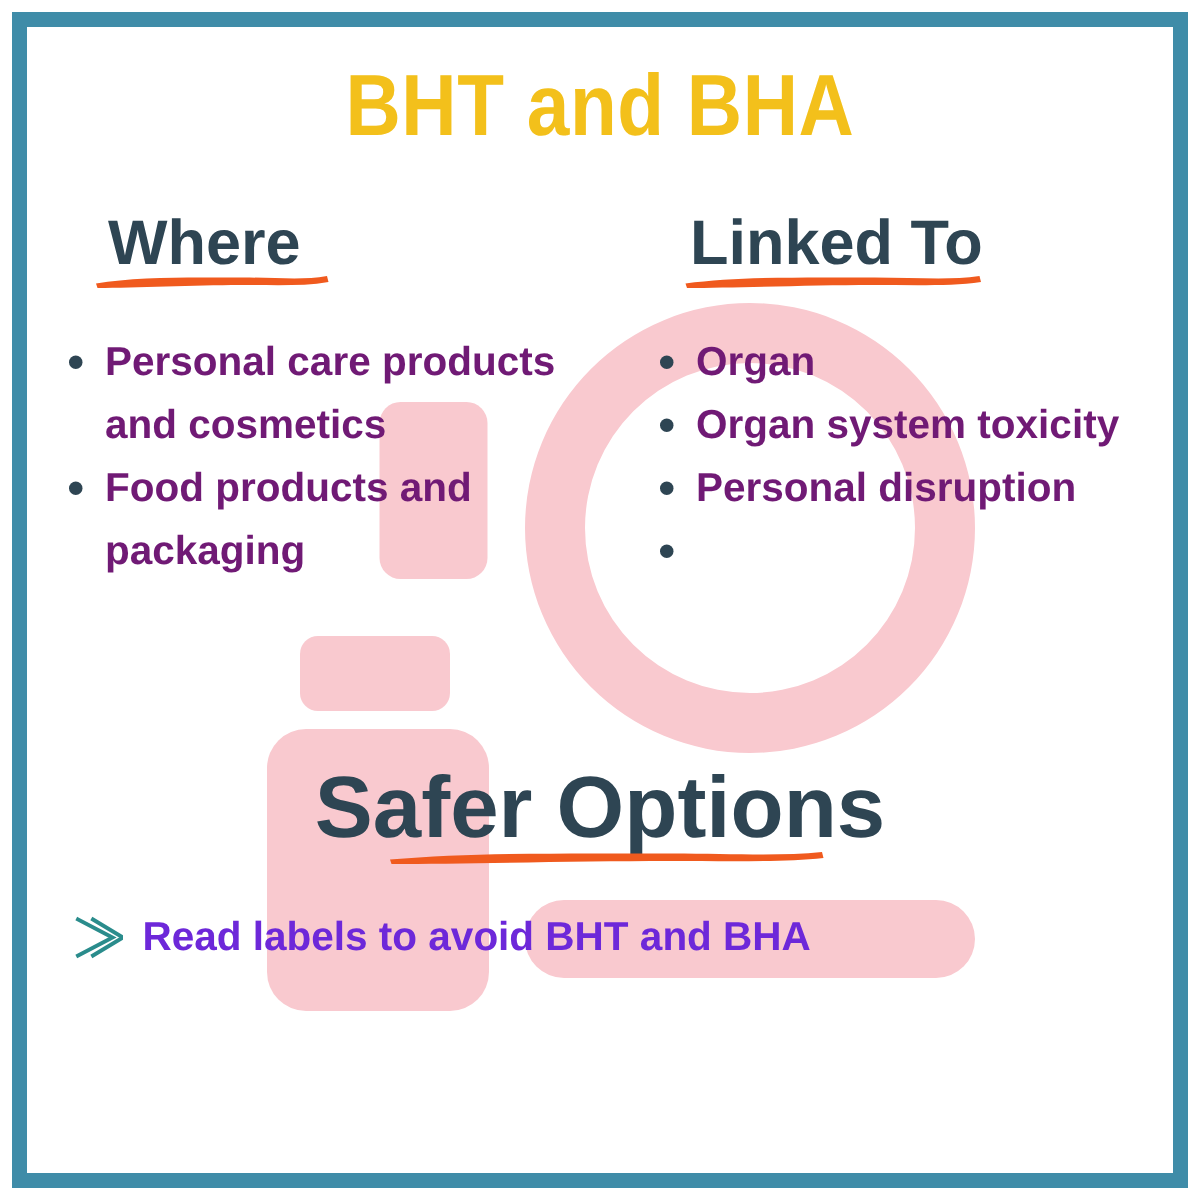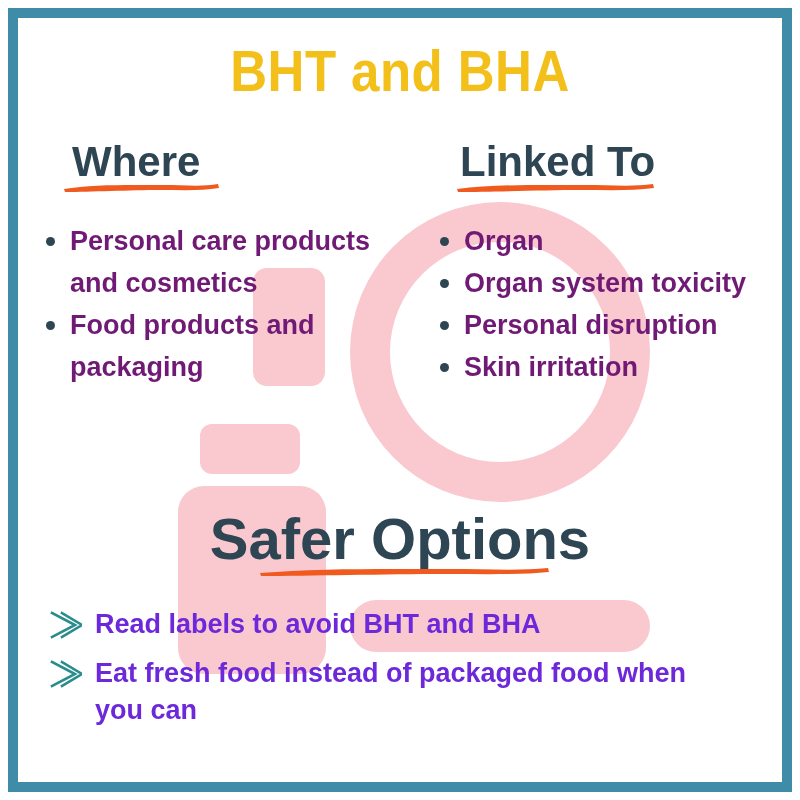--- a/index.html
+++ b/index.html
@@ -215,48 +215,38 @@
       <li>
         <span class="dot"></span>
         <span>Organ system toxicity</span>
       </li>
       <li>
         <span class="dot"></span>
         <span>Personal disruption</span>
       </li>
       <li>
         <span class="dot"></span>
-        <span>Skin irritation</span>
       </li>
     </ul>
 
     <div class="heading safer">Safer Options</div>
     <div class="brush safer">
       <svg viewBox="0 0 292 11" preserveAspectRatio="none" xmlns="http://www.w3.org/2000/svg">
         <path d="M2,7 C60,2 130,3 190,3 C228,3 262,5 290,2 L291,6 C262,9 224,8 188,8 C128,8 50,10 3,10 Z" fill="#F05A1E"></path>
       </svg>
     </div>
     <ul class="actions">
       <li>
         <span class="chev">
           <svg viewBox="0 0 34 30" xmlns="http://www.w3.org/2000/svg">
             <path d="M4,3 L27,15 L4,27" fill="none" stroke="#2A8C8C" stroke-width="2.6" stroke-linecap="square" stroke-linejoin="miter"></path>
             <path d="M14,3 L34,15 L14,27" fill="none" stroke="#2A8C8C" stroke-width="2.6" stroke-linecap="square" stroke-linejoin="miter"></path>
           </svg>
         </span>
         <span>Read labels to avoid BHT and BHA</span>
       </li>
-      <li>
-        <span class="chev">
-          <svg viewBox="0 0 34 30" xmlns="http://www.w3.org/2000/svg">
-            <path d="M4,3 L27,15 L4,27" fill="none" stroke="#2A8C8C" stroke-width="2.6" stroke-linecap="square" stroke-linejoin="miter"></path>
-            <path d="M14,3 L34,15 L14,27" fill="none" stroke="#2A8C8C" stroke-width="2.6" stroke-linecap="square" stroke-linejoin="miter"></path>
-          </svg>
-        </span>
-        <span>Eat fresh food instead of packaged food when you can</span>
-      </li>
     </ul>
 
   </div>
 
   <div id="frame"></div>
 
 </div>
 
 </body></html>

